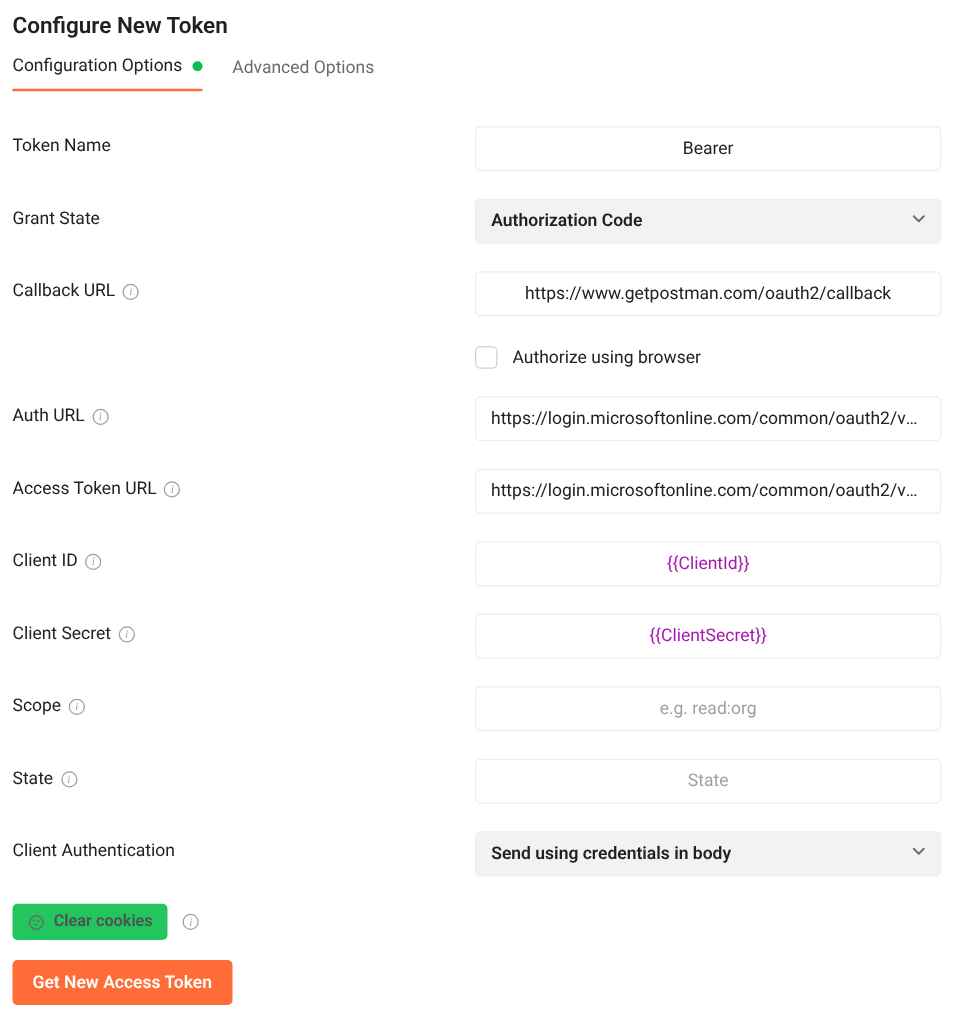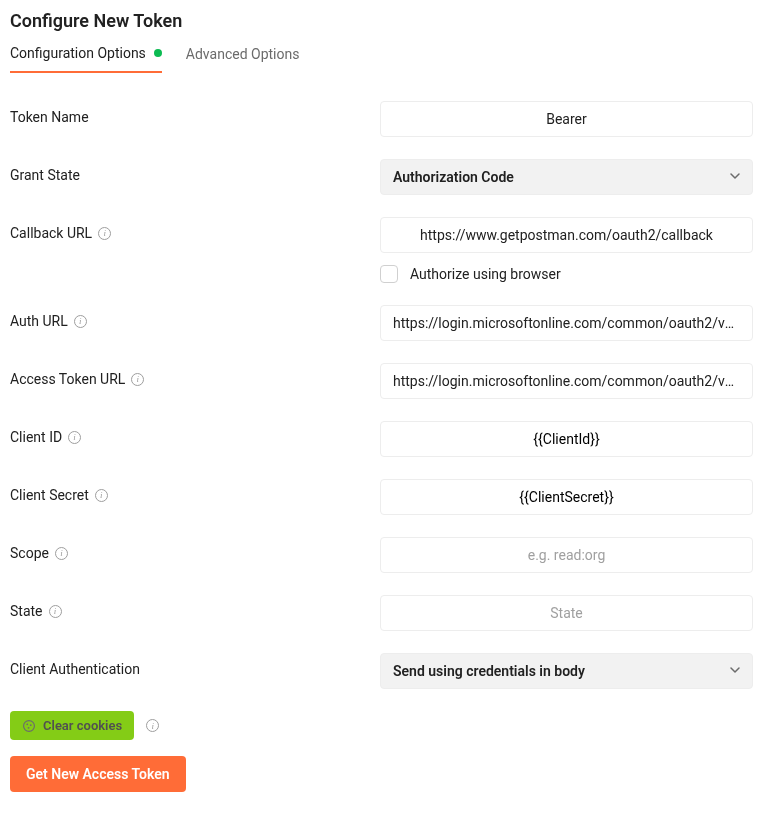--- a/index.html
+++ b/index.html
@@ -93,21 +93,21 @@
       font-family: inherit;
       text-overflow: ellipsis;
       white-space: nowrap;
       overflow: hidden;
       text-align: center;
     }
     .text-input::placeholder {
       color: #a0a0a0;
     }
     .text-input.variable {
-      color: #000000;
+      color: #a21caf;
     }
     .select-wrapper {
       position: relative;
       width: 100%;
     }
     .select-field {
       width: 100%;
       padding: 9px 22px 9px 12px;
       border: 1px solid #ededed;
       border-radius: 4px;
@@ -135,37 +135,37 @@
     .checkbox {
       width: 18px;
       height: 18px;
       border: 1px solid #d0d0d0;
       border-radius: 4px;
       background: #fff;
       cursor: pointer;
       flex-shrink: 0;
     }
     .callback-group .text-input {
-      margin-bottom: 0;
+      margin-bottom: 12px;
     }
     .actions {
       margin-top: 10px;
     }
     .actions-row {
       display: flex;
       align-items: center;
       gap: 12px;
       margin-bottom: 16px;
     }
     .btn-secondary {
       display: inline-flex;
       align-items: center;
       gap: 7px;
       padding: 7px 12px;
-      background: #84cc16;
+      background: #22c55e;
       border: none;
       border-radius: 4px;
       font-size: 13px;
       font-weight: 600;
       color: #505050;
       cursor: pointer;
       font-family: inherit;
     }
     .btn-primary {
       display: inline-flex;

